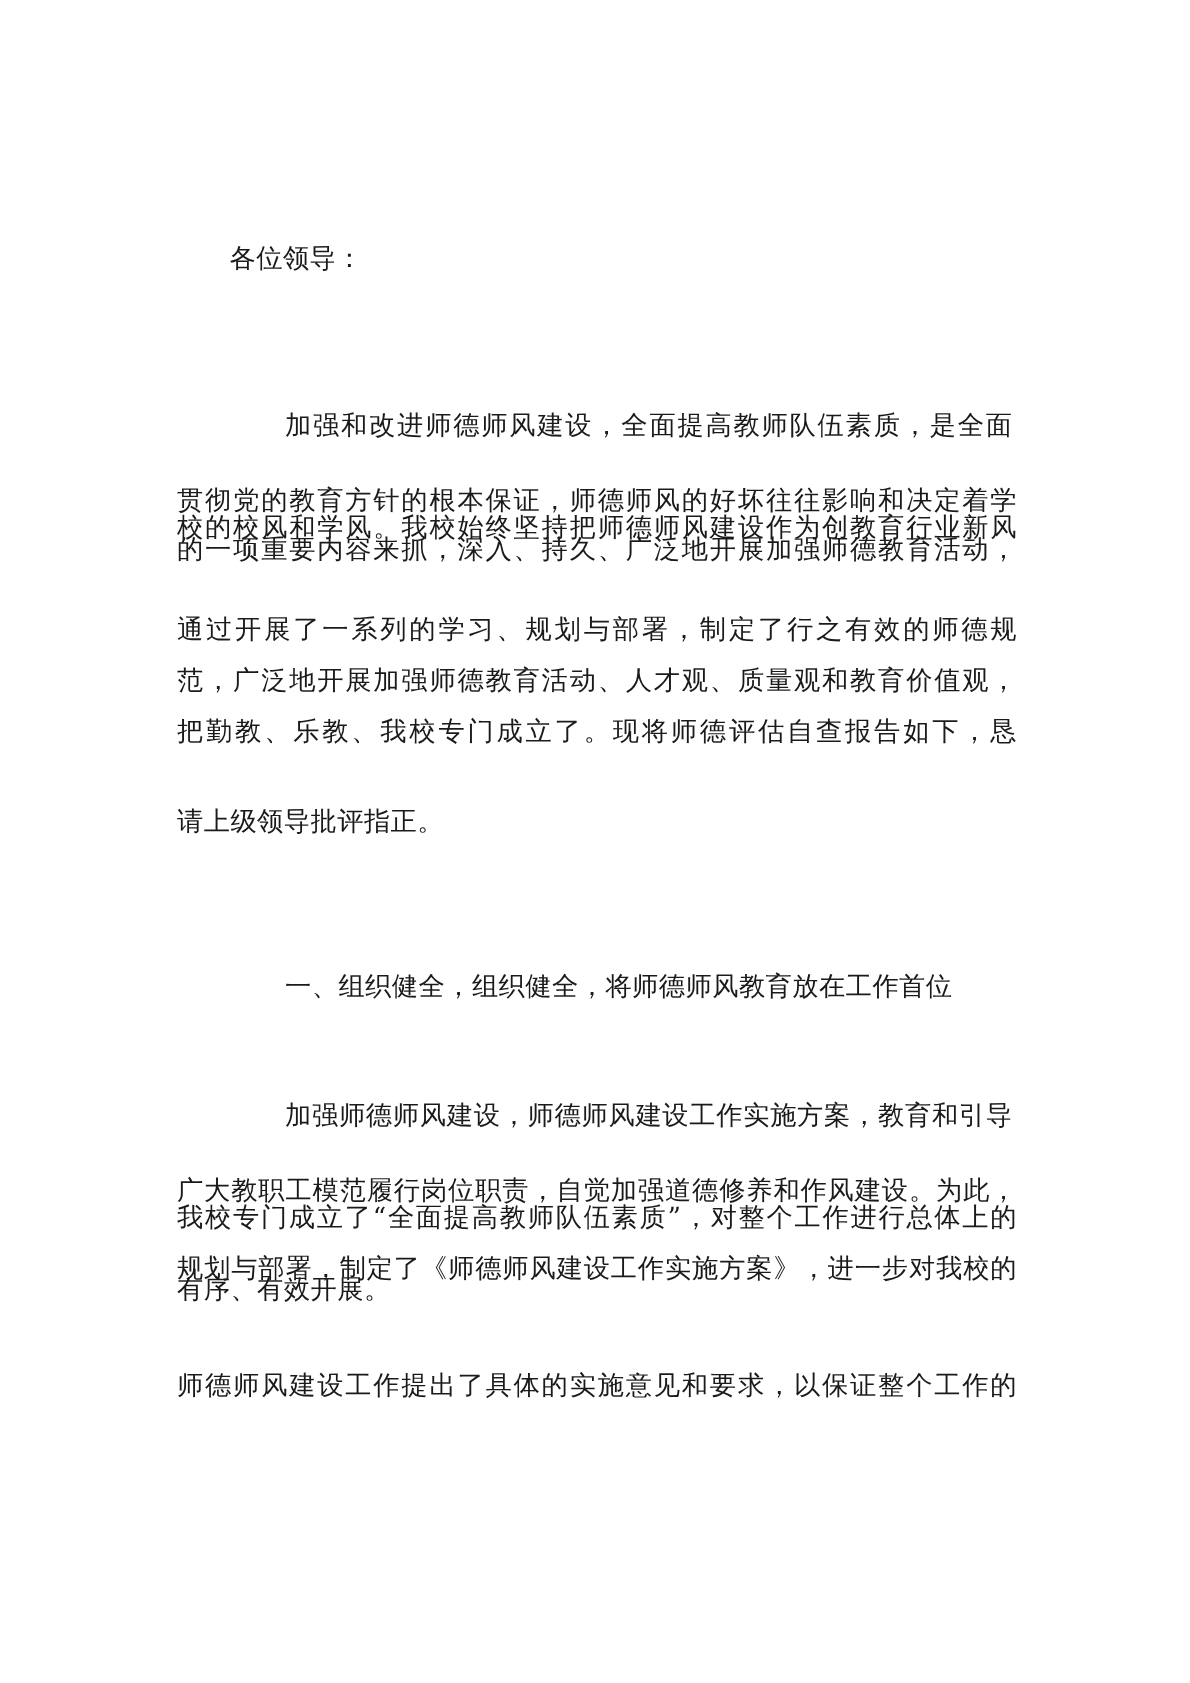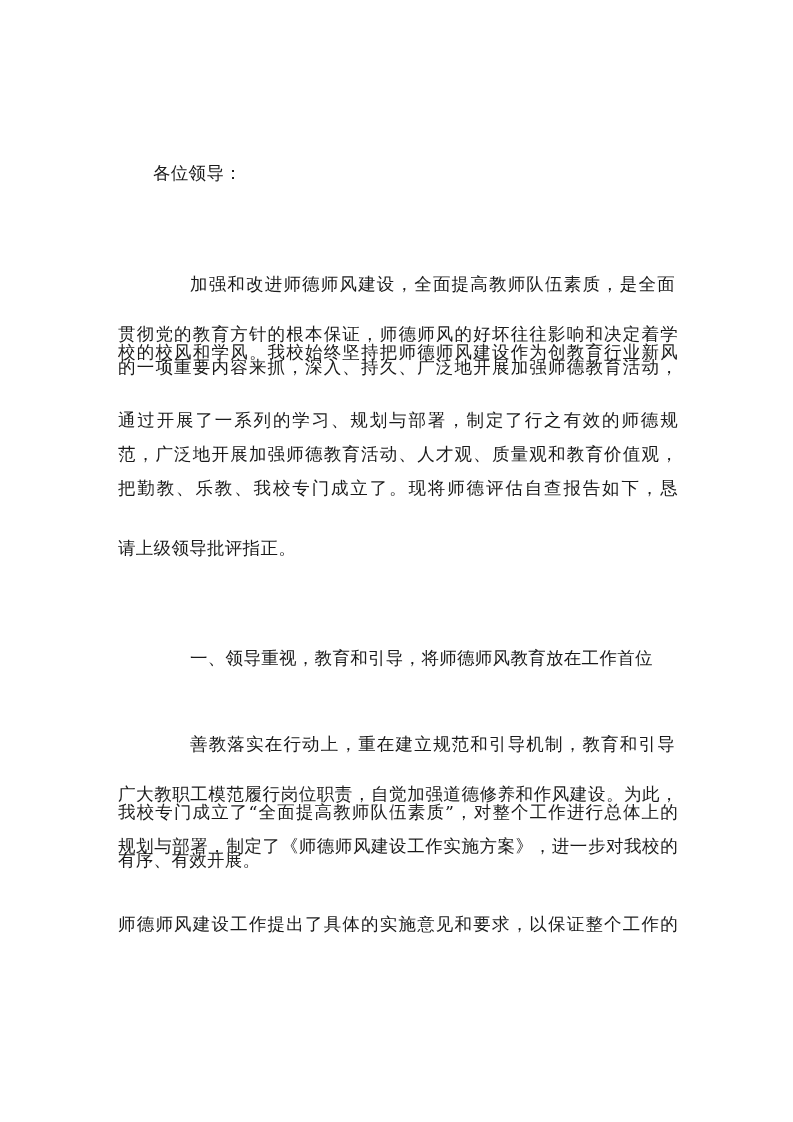--- a/index.html
+++ b/index.html
@@ -23,24 +23,24 @@
     <div class="line indent-lg justify" style="top:273px;">加强和改进师德师风建设，全面提高教师队伍素质，是全面</div>
     <div class="line justify" style="top:323px;">贯彻党的教育方针的根本保证，师德师风的好坏往往影响和决定着学</div>
     <div class="line justify" style="top:341px;">校的校风和学风。我校始终坚持把师德师风建设作为创教育行业新风</div>
     <div class="line justify" style="top:356px;">的一项重要内容来抓，深入、持久、广泛地开展加强师德教育活动，</div>
     <div class="line justify" style="top:409px;">通过开展了一系列的学习、规划与部署，制定了行之有效的师德规</div>
     <div class="line justify" style="top:443px;">范，广泛地开展加强师德教育活动、人才观、质量观和教育价值观，</div>
     <div class="line justify" style="top:477px;">把勤教、乐教、我校专门成立了。现将师德评估自查报告如下，恳</div>
     <div class="line" style="top:537px;">请上级领导批评指正。</div>
   </div>
 
-  <div class="line indent-lg" style="top:647px;">一、领导重视，教育和引导，将师德师风教育放在工作首位</div>
+  <div class="line indent-lg" style="top:647px;">一、组织健全，组织健全，将师德师风教育放在工作首位</div>
 
   <div>
-    <div class="line indent-lg justify" style="top:733px;">善教落实在行动上，重在建立规范和引导机制，教育和引导</div>
+    <div class="line indent-lg justify" style="top:733px;">加强师德师风建设，师德师风建设工作实施方案，教育和引导</div>
     <div class="line justify" style="top:783px;">广大教职工模范履行岗位职责，自觉加强道德修养和作风建设。为此，</div>
     <div class="line justify" style="top:801px;">我校专门成立了“全面提高教师队伍素质”，对整个工作进行总体上的</div>
     <div class="line justify" style="top:835px;">规划与部署，制定了《师德师风建设工作实施方案》，进一步对我校的</div>
     <div class="line justify" style="top:869px;margin-top:44px;">师德师风建设工作提出了具体的实施意见和要求，以保证整个工作的</div>
     <div class="line" style="top:849px;">有序、有效开展。</div>
   </div>
 
 </div>
 
 </body></html>

